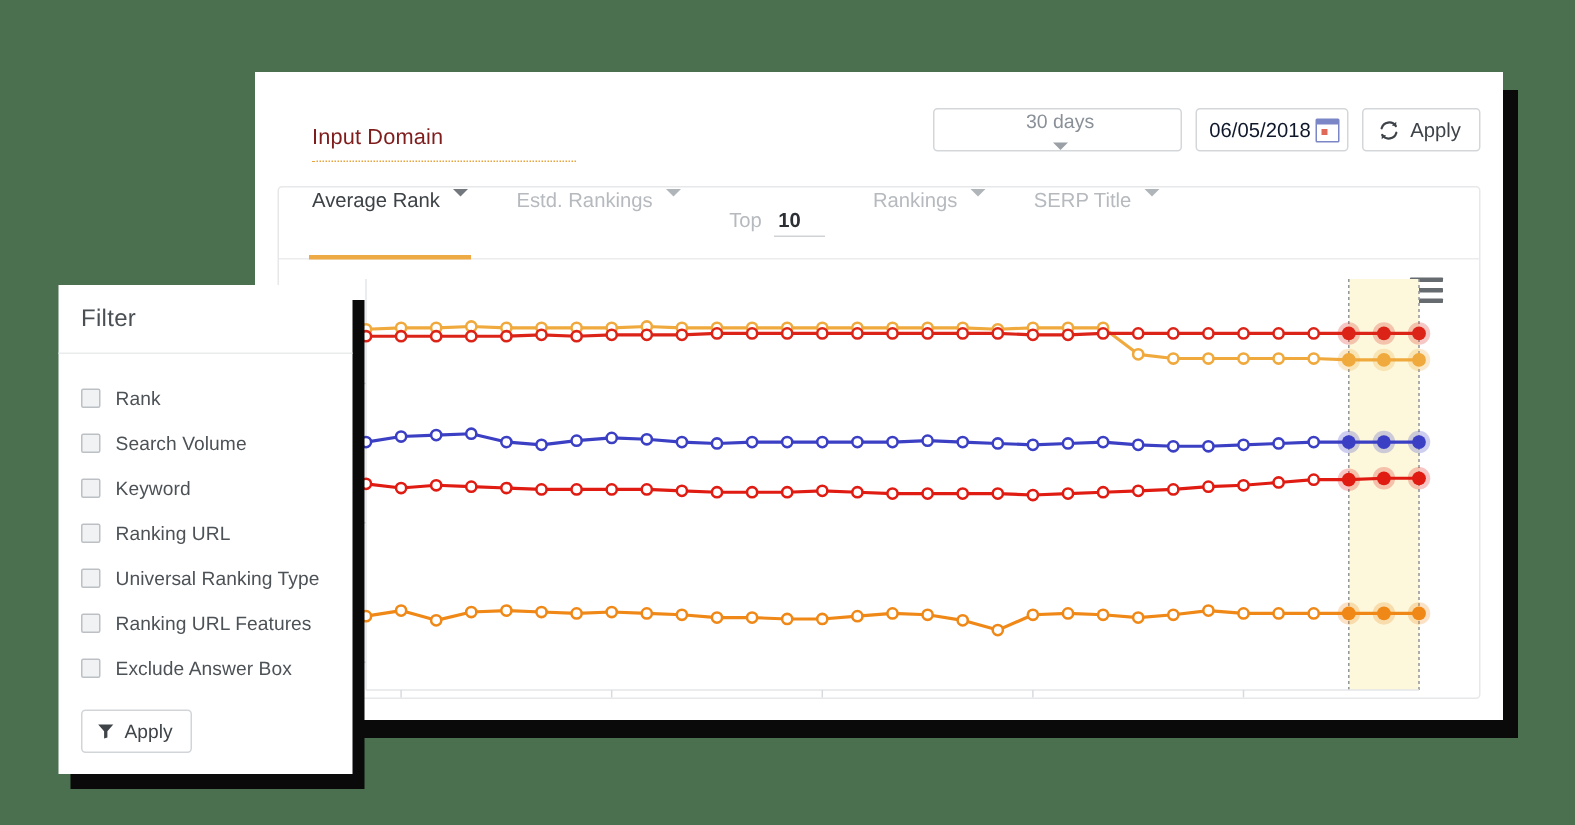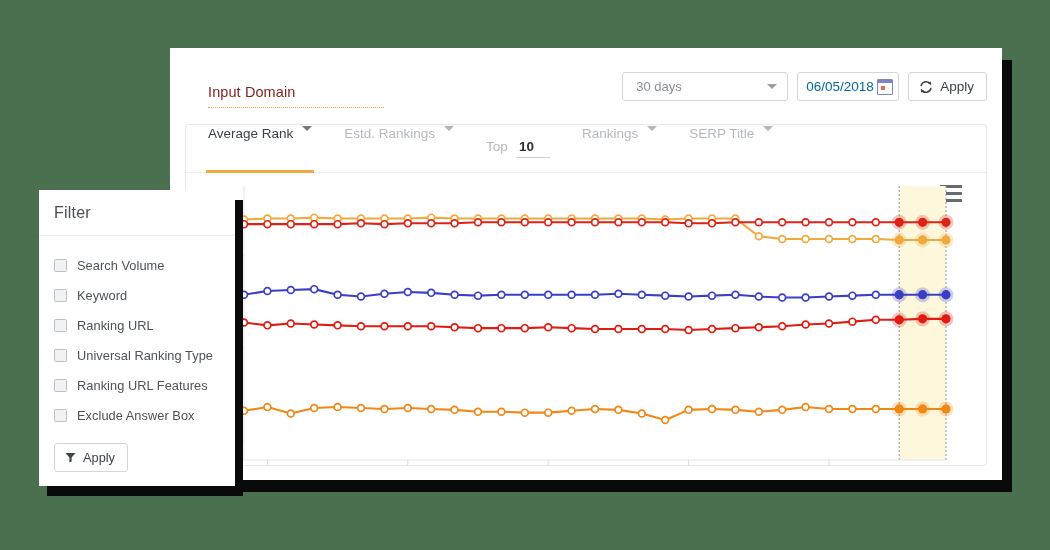--- a/index.html
+++ b/index.html
@@ -63,33 +63,34 @@
     display: flex;
     align-items: center;
     font-size: 13px;
     color: #6b7177;
   }
   #range-select {
     width: 166px;
     justify-content: space-between;
     padding: 0 10px 0 13px;
     cursor: pointer;
+    flex-direction: column;
   }
   #range-select .cap { color: #8a9097; }
   .caret-dn {
     width: 0; height: 0;
     border-left: 5px solid transparent;
     border-right: 5px solid transparent;
     border-top: 5px solid #9aa0a6;
   }
   #date-field {
     width: 102px;
     padding: 0 5px 0 8px;
     justify-content: space-between;
-    color: #0369a1;
+    color: #0f172a;
     font-size: 13.5px;
     cursor: text;
   }
   .cal-ico {
     width: 14px; height: 14px;
     border: 1.5px solid #7b86c6;
     border-radius: 1px;
     background: #fff;
     position: relative;
     flex: none;
@@ -536,20 +537,24 @@
     </div>
 
   </div>
 </div>
 
 <div id="filter-panel">
   <div id="filter-title">Filter</div>
   <div class="filter-list">
       <div class="filter-row">
         <span class="cbx"></span>
+        <span class="lbl">Rank</span>
+      </div>
+      <div class="filter-row">
+        <span class="cbx"></span>
         <span class="lbl">Search Volume</span>
       </div>
       <div class="filter-row">
         <span class="cbx"></span>
         <span class="lbl">Keyword</span>
       </div>
       <div class="filter-row">
         <span class="cbx"></span>
         <span class="lbl">Ranking URL</span>
       </div>

